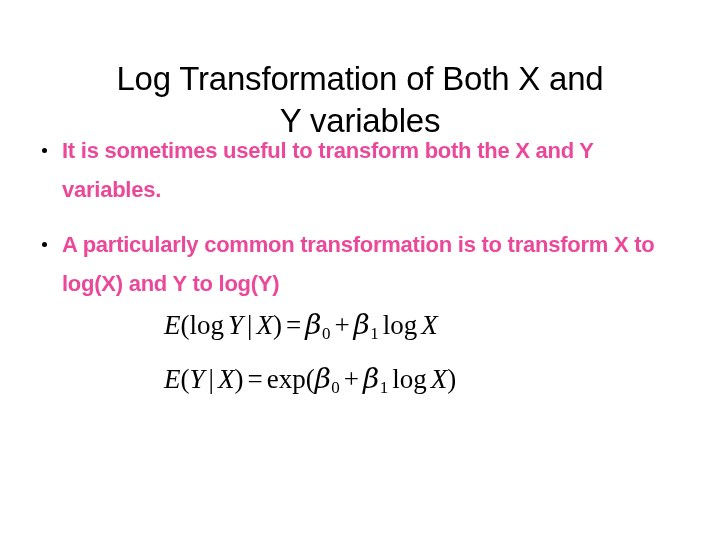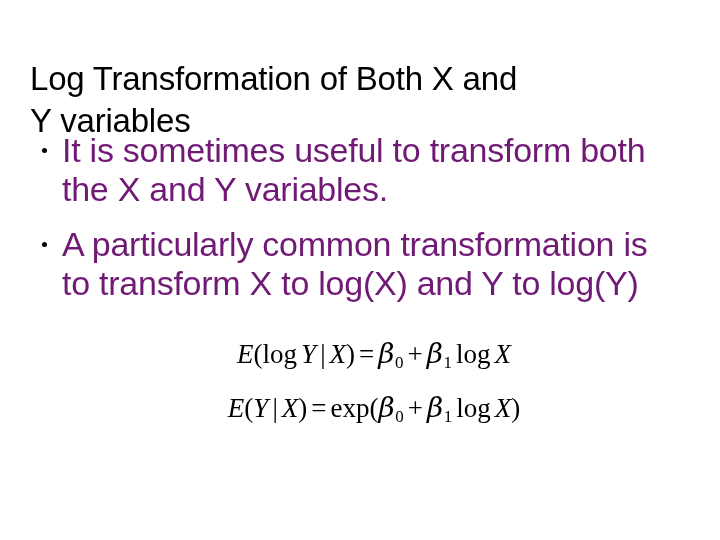--- a/index.html
+++ b/index.html
@@ -16,21 +16,21 @@
     font-family: "Liberation Sans", sans-serif;
     color: #000000;
   }
 
   
   .slide-title {
     position: absolute;
     left: 30px;
     top: 26px;
     width: 660px;
-    text-align: left;
+    text-align: center;
     font-family: "Liberation Sans", sans-serif;
     font-size: 33px;
     line-height: 42px;
     font-weight: 400;
     letter-spacing: -0.2px;
     color: #000000;
     white-space: pre-line;
     margin-top: 32px;
   }
 
@@ -42,45 +42,44 @@
     width: 648px;
     margin: 0;
     padding: 0;
     list-style: none;
   }
   .bullet-item {
     position: relative;
     padding-left: 28px;
     margin: 0 0 9px 0;
     font-family: "Liberation Sans", sans-serif;
-    font-size: 34px;
+    font-size: 22px;
     line-height: 39px;
-    font-weight: 400;
+    font-weight: 700;
     letter-spacing: -0.25px;
-    color: #701a75;
+    color: #ec4899;
   }
   .bullet-item:last-child { margin-bottom: 0; margin-top: 16px; }
   .bullet-dot {
     position: absolute;
     left: 8px;
     top: 17px;
     width: 5px;
     height: 5px;
     background: #000000;
     border-radius: 50%;
   }
   .bullet-text { display: block; }
 
   
   .equation-block {
     position: absolute;
     left: 164px;
-    top: 331px;
+    top: 302px;
     width: 420px;
-    text-align: center;
   }
   .equation {
     font-family: "Liberation Serif", "DejaVu Serif", serif;
     font-size: 27px;
     line-height: 45px;
     color: #000000;
     white-space: nowrap;
   }
   .mi {            
     font-style: italic;

